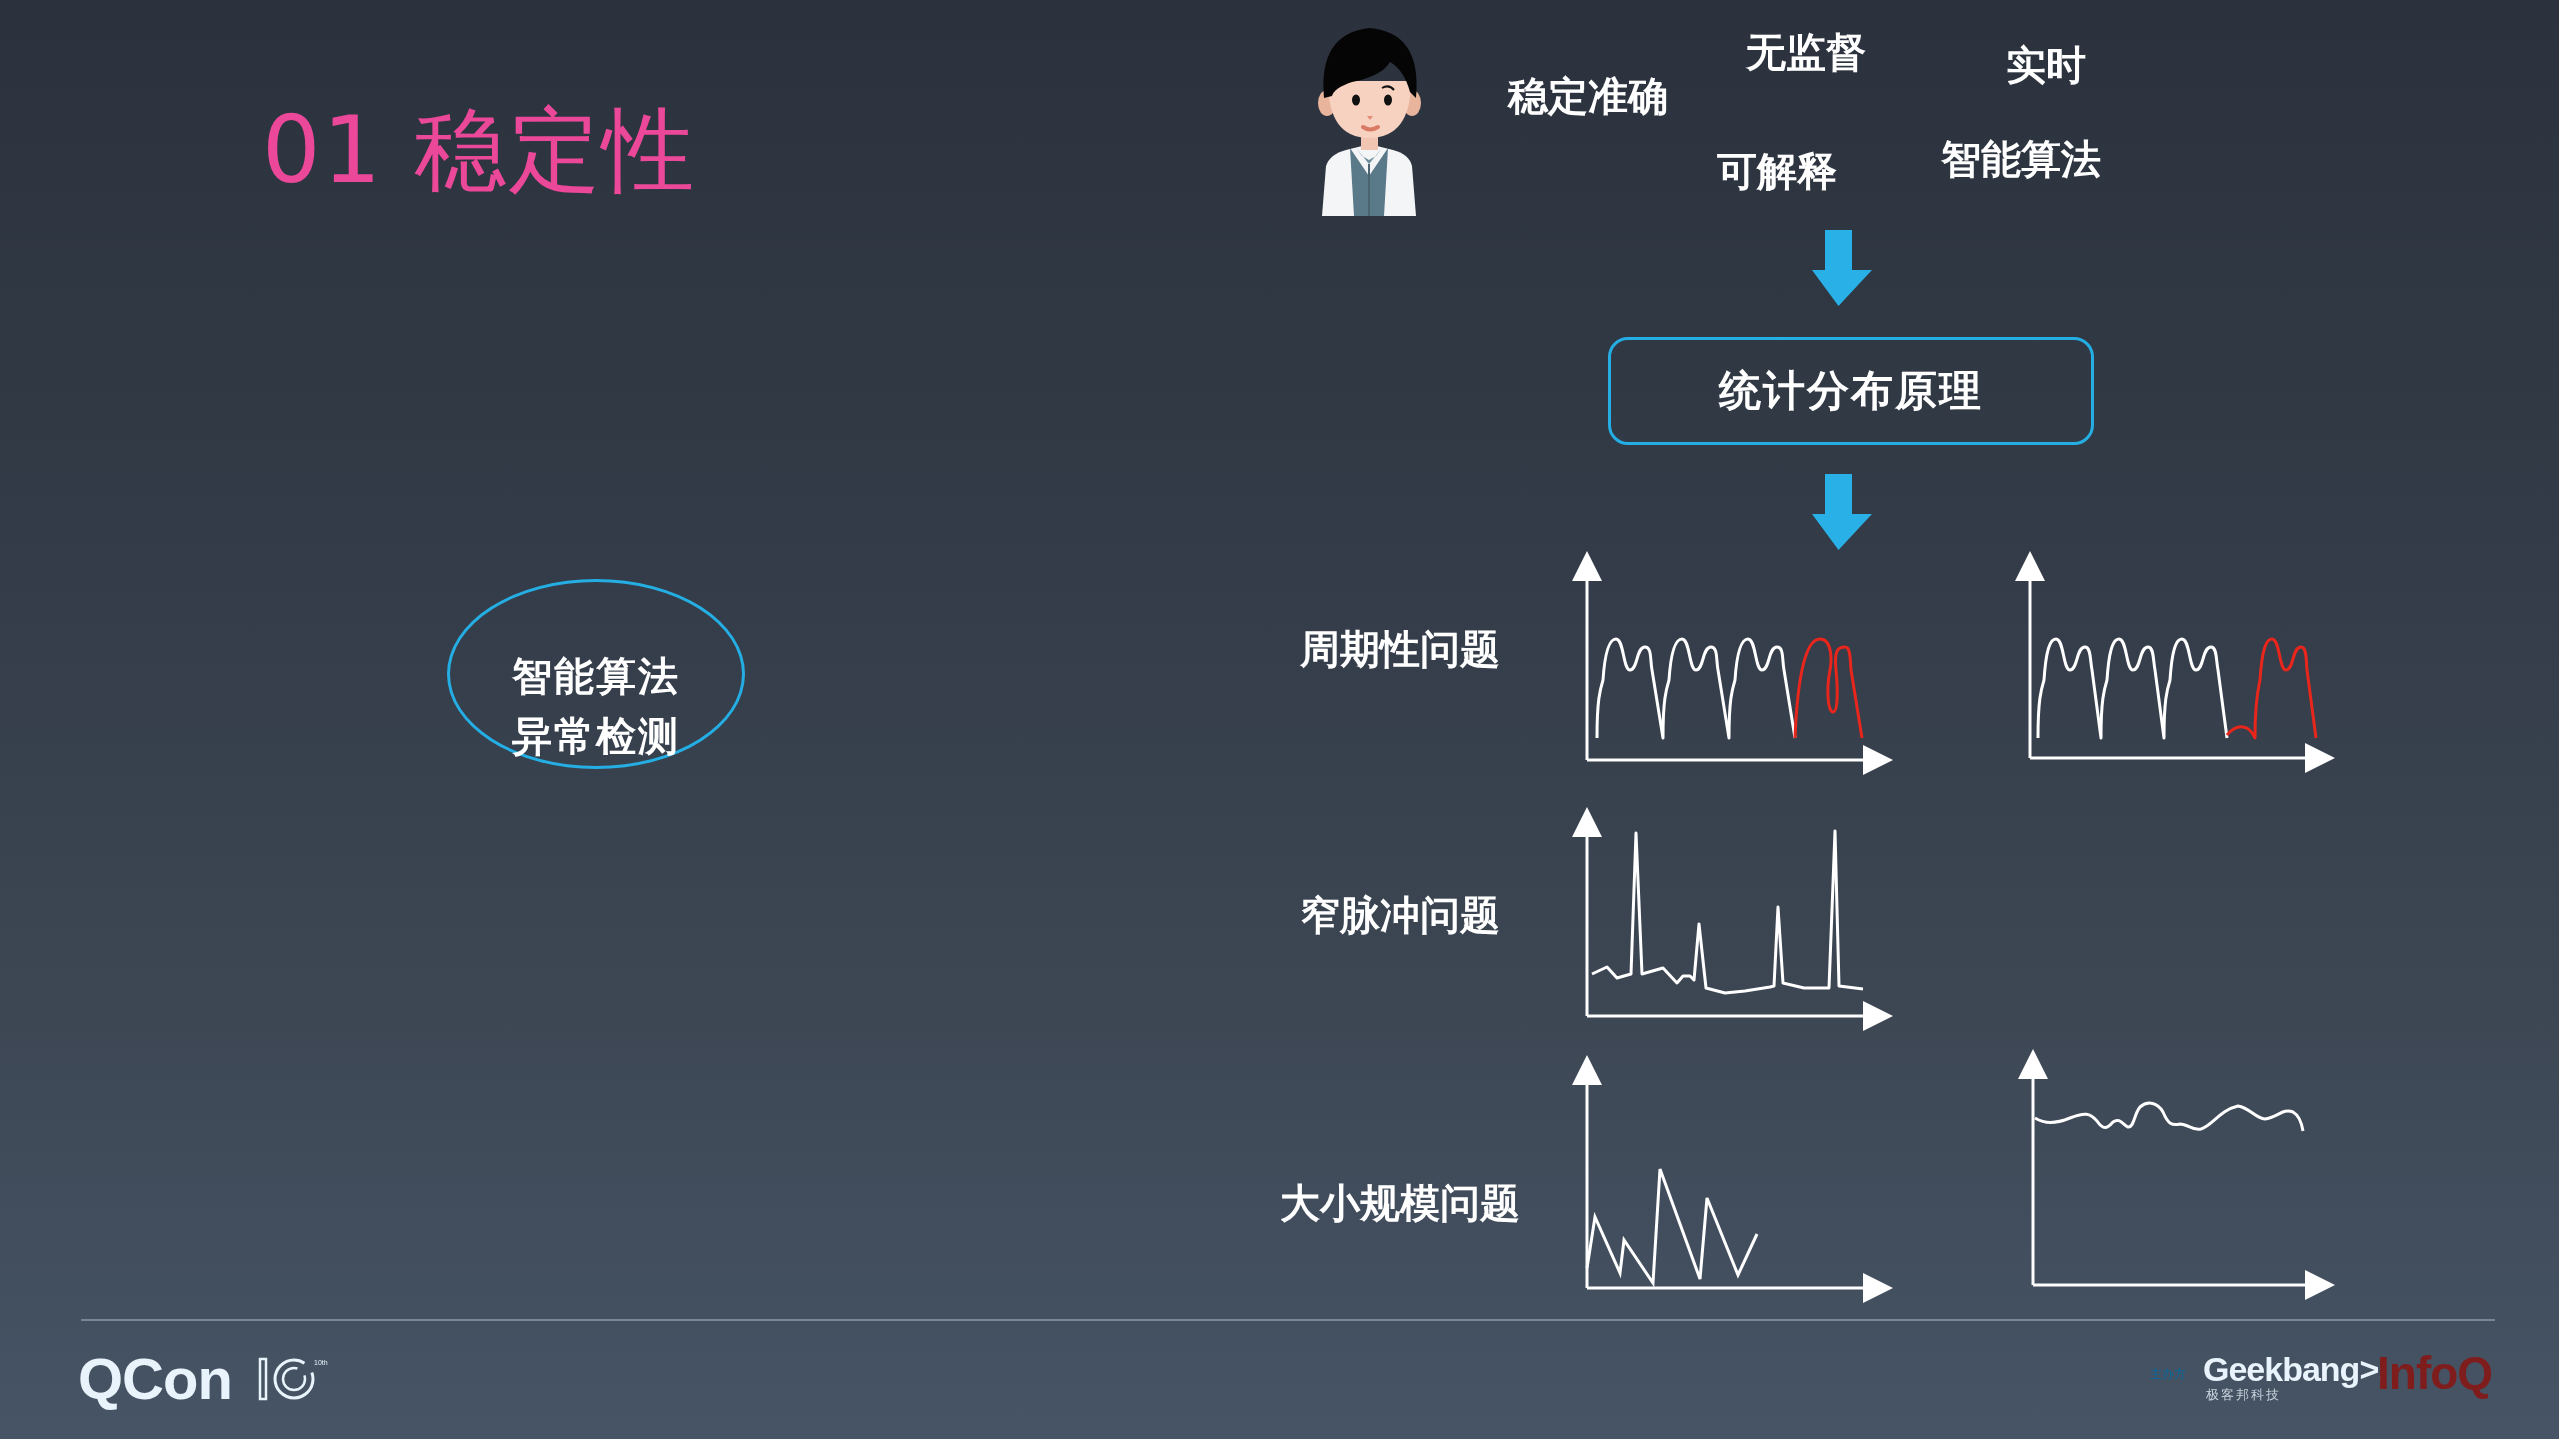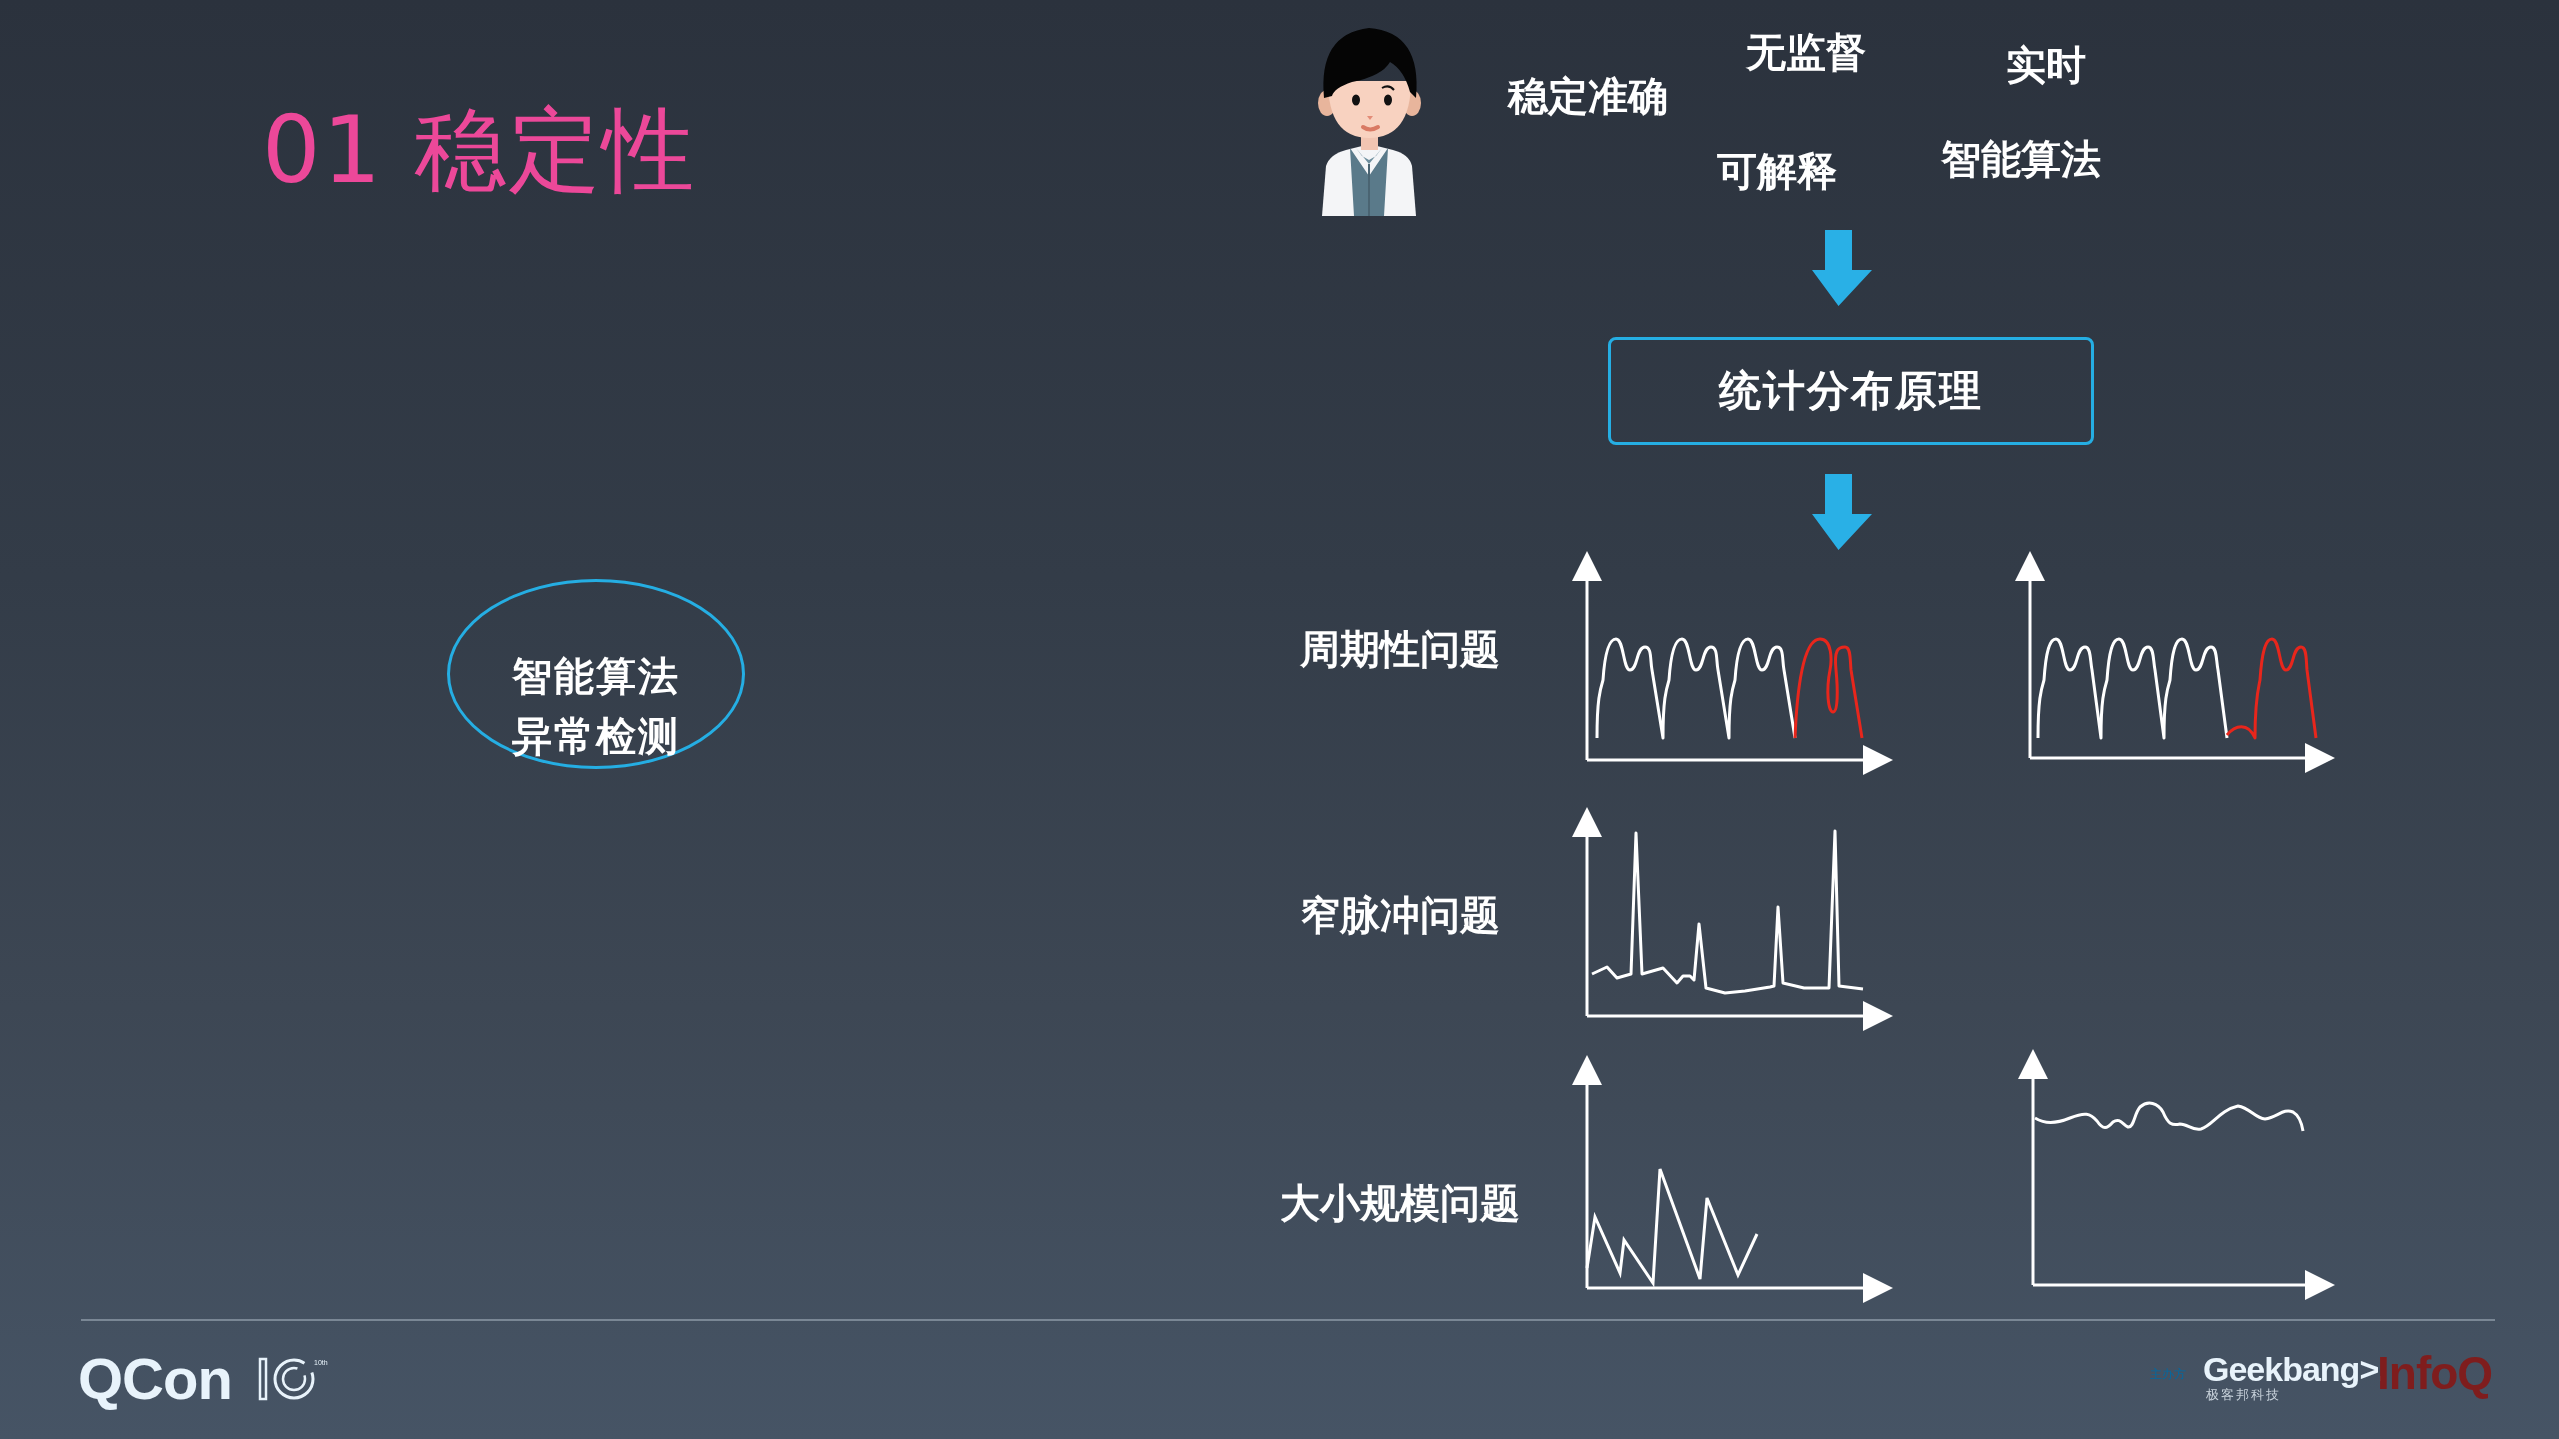--- a/index.html
+++ b/index.html
@@ -12,21 +12,21 @@
   .abs { position:absolute; }
   .title {
     left:262px; top:100px; font-size:92px; color:#ec4899; font-weight:normal;
     letter-spacing:2px; white-space:nowrap; line-height:1.1;
   }
   .attr {
     font-size:40px; font-weight:bold; color:#ffffff; white-space:nowrap; line-height:1;
   }
   .box {
     left:1608px; top:337px; width:480px; height:102px;
-    border:3px solid #25aee3; border-radius:8px;
+    border:3px solid #25aee3; border-radius:20px;
     display:flex; align-items:center; justify-content:center;
     font-size:42px; color:#ffffff; font-weight:bold; letter-spacing:2px;
   }
   .ellipse {
     left:447px; top:579px; width:292px; height:184px;
     border:3px solid #25aee3; border-radius:50%;
     display:flex; flex-direction:column; align-items:center; justify-content:flex-end;
     font-size:40px; font-weight:bold; line-height:1.5; letter-spacing:2px;
   }
   .rowlabel {

